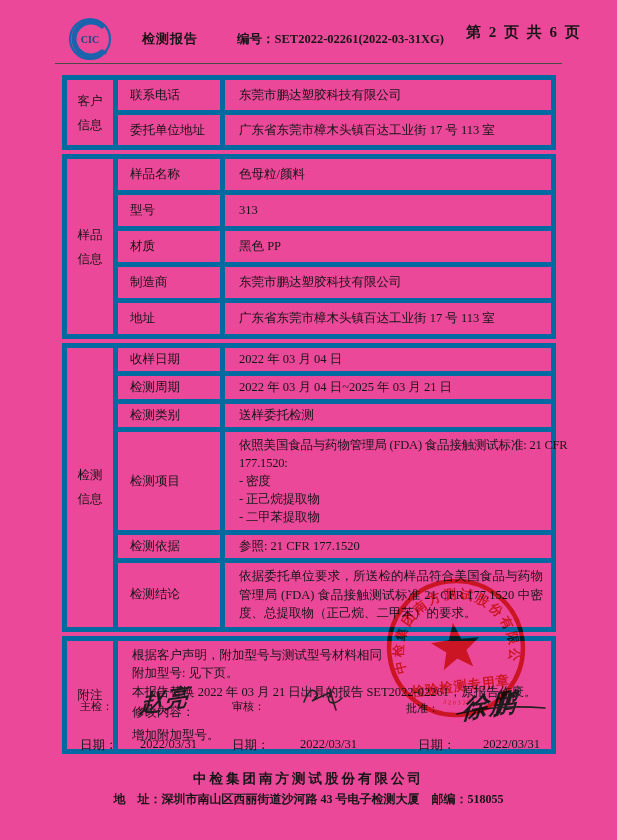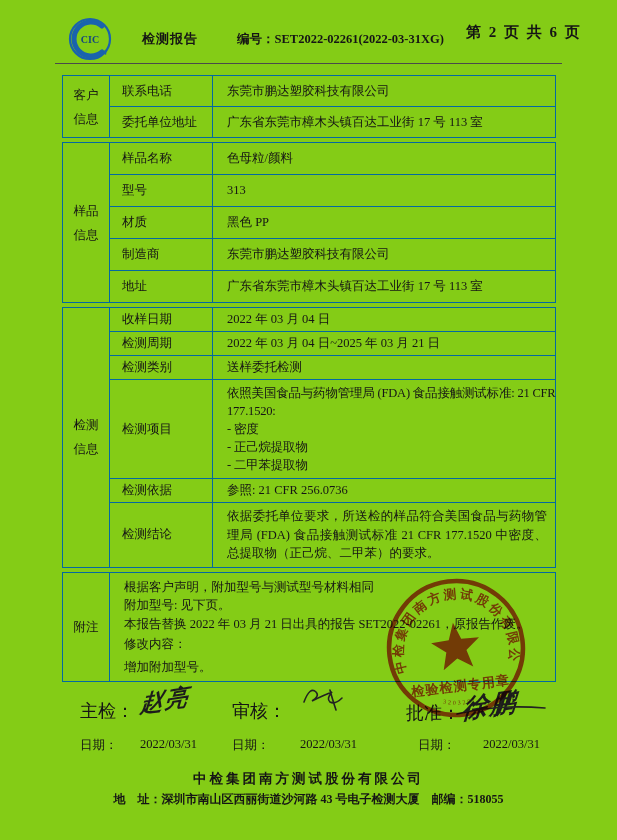--- a/index.html
+++ b/index.html
@@ -1,45 +1,45 @@
 <!DOCTYPE html>
 <html><head>
 <meta charset="utf-8">
 <style>
   html,body{margin:0;padding:0;background:#e8e8e8;}
-  .page{position:relative;width:617px;height:840px;background:#84cc16;margin:0 auto;
+  .page{position:relative;width:617px;height:840px;background:#ec4899;margin:0 auto;
         font-family:"Liberation Serif","DejaVu Serif",serif;color:#151515;overflow:hidden;}
 
   
   .logo{position:absolute;left:60px;top:14px;width:60px;height:50px;}
   .report-title{position:absolute;left:142px;top:30px;font-size:13px;font-weight:bold;letter-spacing:1px;}
   .report-no-wrap{position:absolute;left:237px;top:31px;font-size:12.5px;font-weight:bold;}
   .page-info{position:absolute;left:466px;top:23px;font-size:15px;font-weight:bold;letter-spacing:2px;}
   .header-rule{position:absolute;left:55px;top:63px;width:507px;height:1px;background:#4a4a4a;}
 
   
   .tables{position:absolute;left:62px;top:75px;width:494px;}
   table{border-collapse:collapse;width:494px;table-layout:fixed;margin:0 0 4px 0;}
-  td{border:1px solid #0369a1;font-size:12.5px;vertical-align:middle;}
+  td{border:5px solid #0369a1;font-size:12.5px;vertical-align:middle;}
   td.cat{width:44px;text-align:center;padding:2px 1px;}
   td.lbl{width:90px;padding:0 0 0 12px;}
   td.val{padding:0 25px 0 14px;}
   .r30 td{height:30px;}
   .r31 td{height:31px;}
   .r23 td{height:23px;}
   .cat-line{line-height:24px;}
   .multi{padding:4px 8px 4px 14px !important;margin-top:42px;}
   .multi .ln{line-height:18px;white-space:nowrap;letter-spacing:-0.2px;}
   .para{line-height:18.5px;text-align:justify;}
   .notes-cell{padding:5px 8px 5px 14px !important;}
   .notes-cell .ln{line-height:18.5px;}
   .mt2{margin-top:2px;} .mt4{margin-top:4px;}
 
   
-  .siglabel{position:absolute;font-size:18px;}
+  .siglabel{position:absolute;font-size:11px;}
   .sigdate{position:absolute;font-size:12.5px;}
   .sig-script{position:absolute;font-size:23px;font-weight:bold;font-style:italic;
               transform:rotate(-9deg) skewX(-14deg);color:#1c1c1c;letter-spacing:2px;}
   .scribble{position:absolute;}
 
   
   .stamp{position:absolute;left:381px;top:573px;width:150px;height:150px;
          transform:rotate(-7deg);mix-blend-mode:multiply;opacity:0.92;}
 
   
@@ -137,21 +137,21 @@
         <td class="val multi">
           <div class="ln">依照美国食品与药物管理局 (FDA) 食品接触测试标准: 21 CFR</div>
           <div class="ln">177.1520:</div>
           <div class="ln">- 密度</div>
           <div class="ln">- 正己烷提取物</div>
           <div class="ln">- 二甲苯提取物</div>
         </td>
       </tr>
       <tr class="r23">
         <td class="lbl">检测依据</td>
-        <td class="val">参照: 21 CFR 256.0736</td>
+        <td class="val">参照: 21 CFR 177.1520</td>
       </tr>
       <tr>
         <td class="lbl">检测结论</td>
         <td class="val multi">
           <div class="para">依据委托单位要求，所送检的样品符合美国食品与药物管理局 (FDA) 食品接触测试标准 21 CFR 177.1520 中密度、总提取物（正己烷、二甲苯）的要求。</div>
         </td>
       </tr>
     </tbody>
       </table>
 

